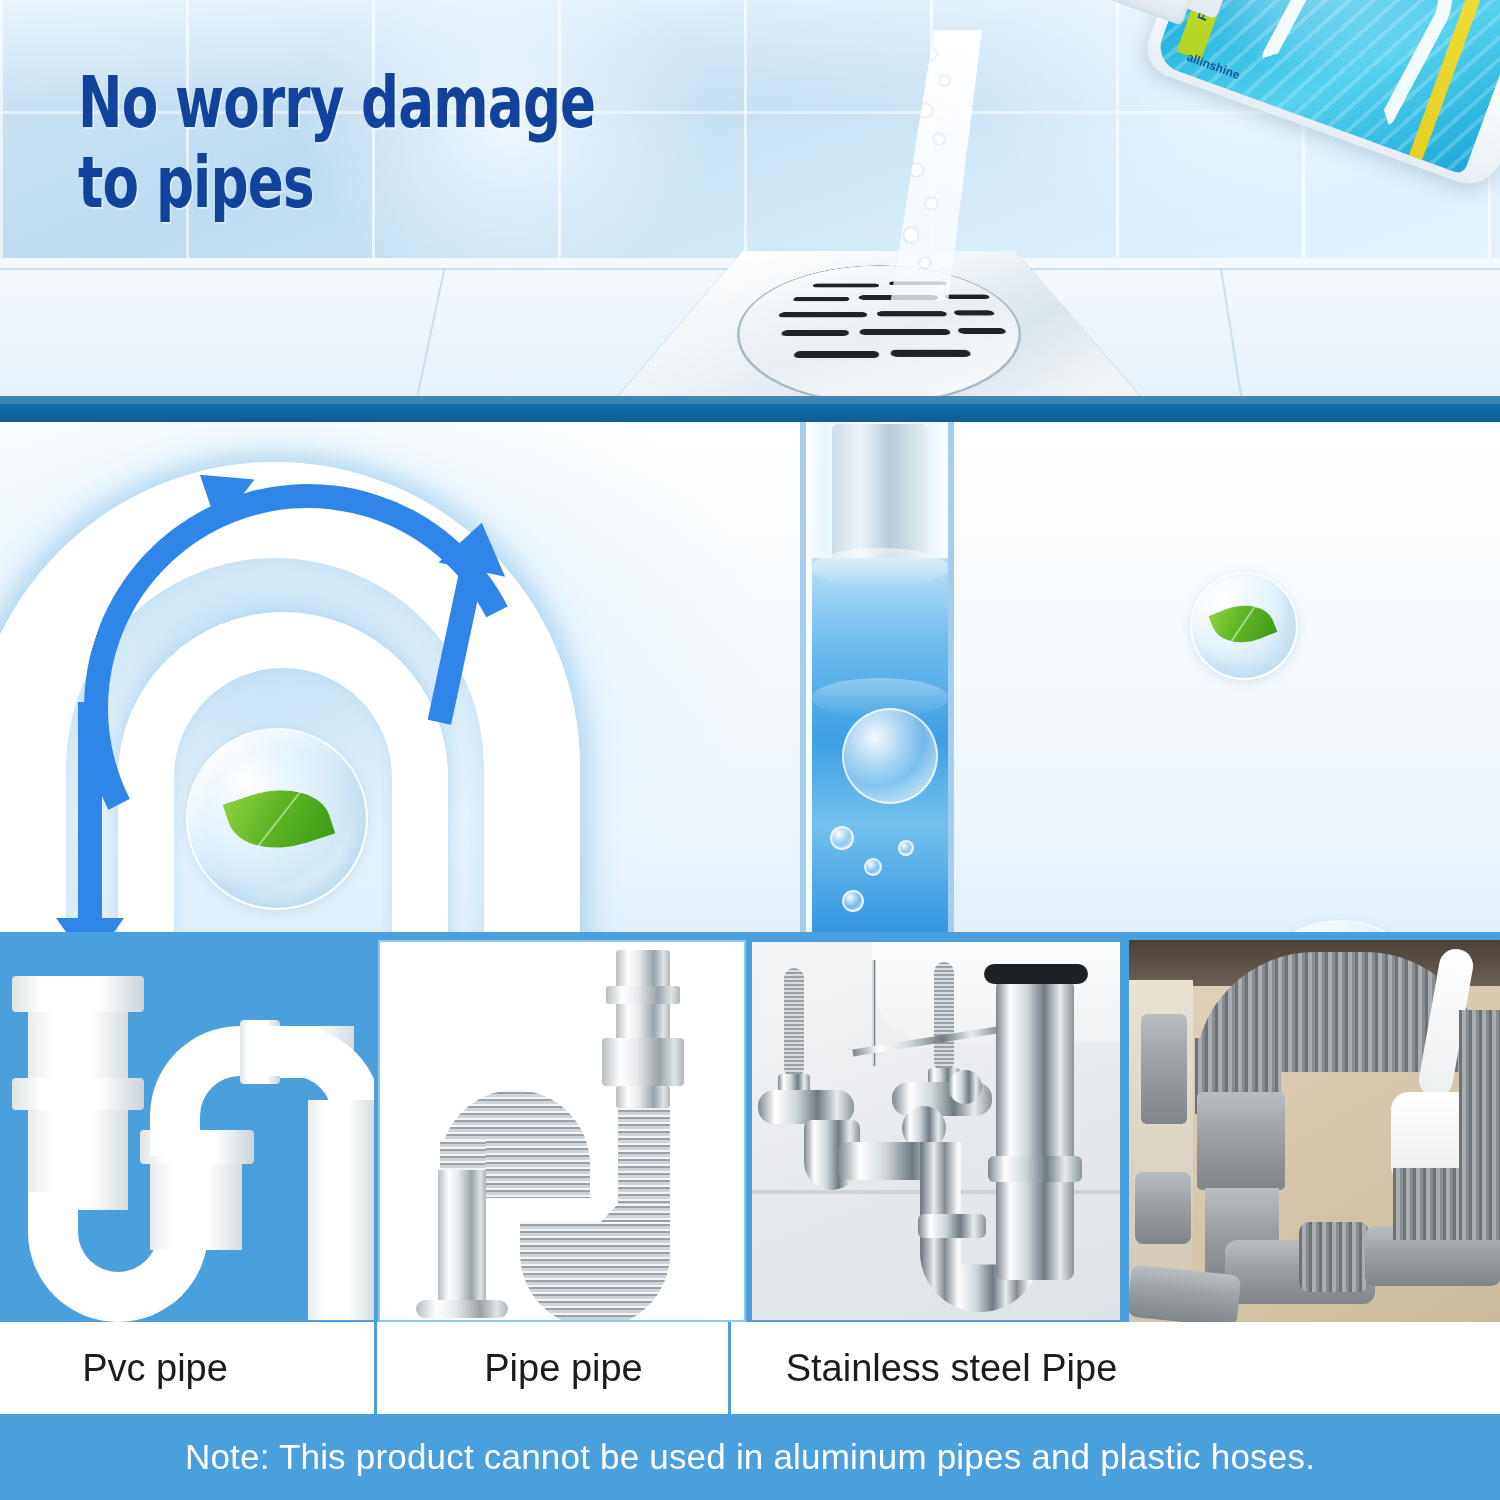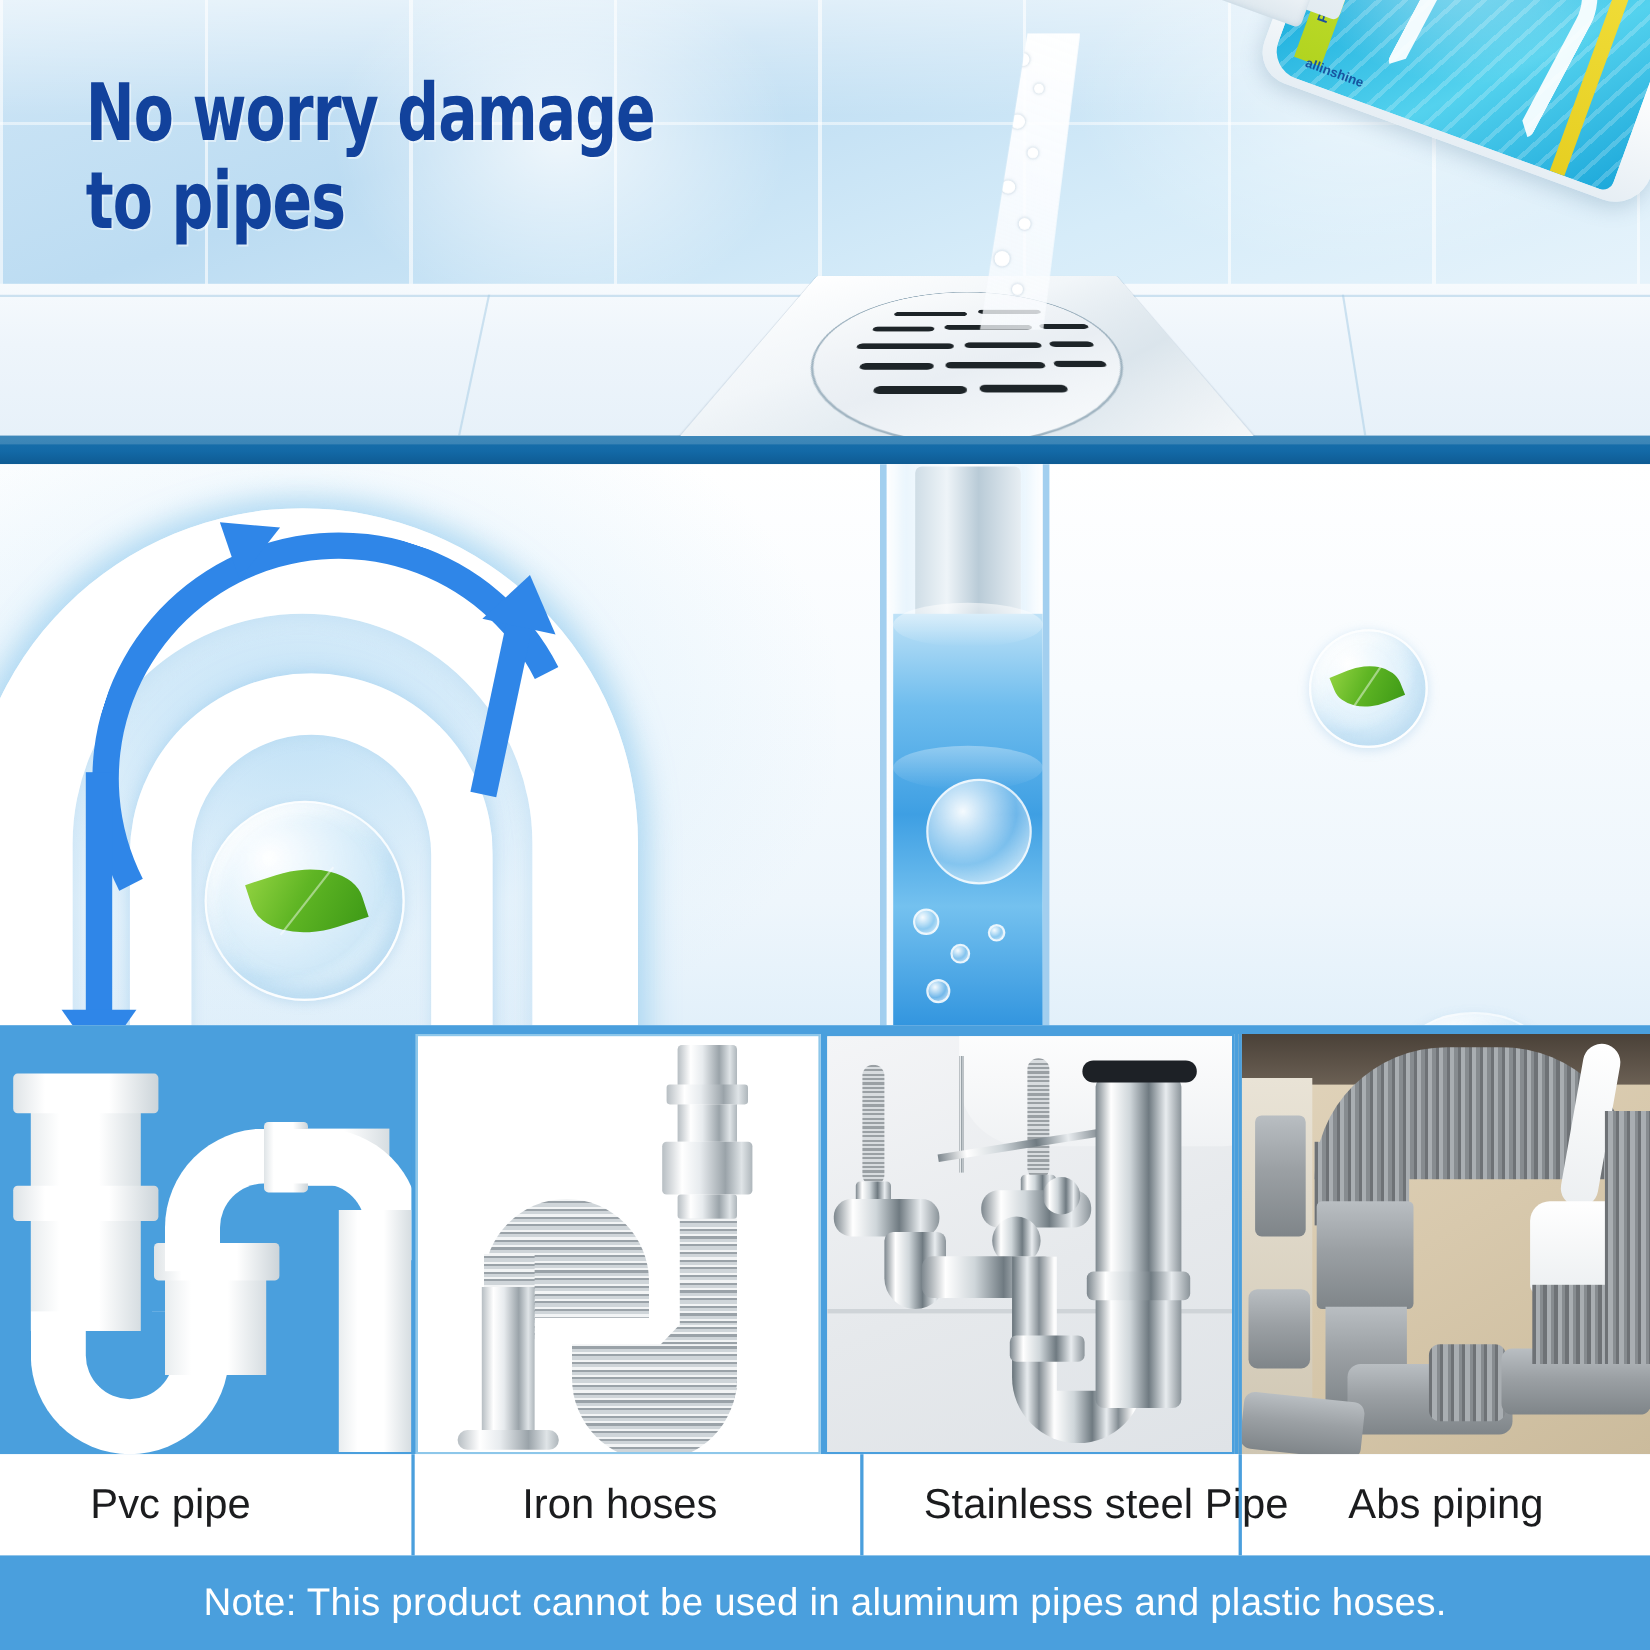--- a/index.html
+++ b/index.html
@@ -321,21 +321,21 @@
   
   .captions{position:absolute;left:0;top:1322px;width:1500px;height:92px;background:#ffffff;}
   .cap{
     position:absolute;top:0;height:92px;
     display:flex;align-items:center;justify-content:center;
     font-size:38px;color:#1b1c1e;
     border-left:3px solid #4a9fdd;box-sizing:border-box;
   }
   .c1{left:0;width:310px;border-left:none;}
   .c2{left:374px;width:376px;}
-  .c3{left:782px;width:444px;}
+  .c3{left:728px;width:444px;}
   .c4{left:1126px;width:374px;}
 
   
   .note{
     position:absolute;left:0;top:1414px;width:1500px;height:86px;
     background:#4a9fdd;
     display:flex;align-items:center;justify-content:center;
     color:#ffffff;font-size:35px;letter-spacing:.2px;
   }
 </style>
@@ -548,20 +548,19 @@
         <div class="abs-white" style="position:absolute;left:300px;top:8px;width:34px;height:150px;border-radius:17px;transform:rotate(10deg);"></div>
         <div class="abs-white" style="position:absolute;left:262px;top:152px;width:86px;height:86px;border-radius:18px 18px 10px 10px;"></div>
         <div class="abs-corr" style="position:absolute;left:264px;top:228px;width:82px;height:72px;"></div>
         <div class="abs-corr" style="position:absolute;left:330px;top:70px;width:44px;height:230px;"></div>
       </div>
     </div>
   </div>
 
   <div class="captions">
     <div class="cap c1">Pvc pipe</div>
-    <div class="cap c2">Iron hoses</div>
+    <div class="cap c2">Pipe pipe</div>
     <div class="cap c3">Stainless steel Pipe</div>
-    <div class="cap c4">Abs piping</div>
   </div>
 
   <div class="note">Note: This product cannot be used in aluminum pipes and plastic hoses.</div>
 
 </div>
 
 </body></html>

